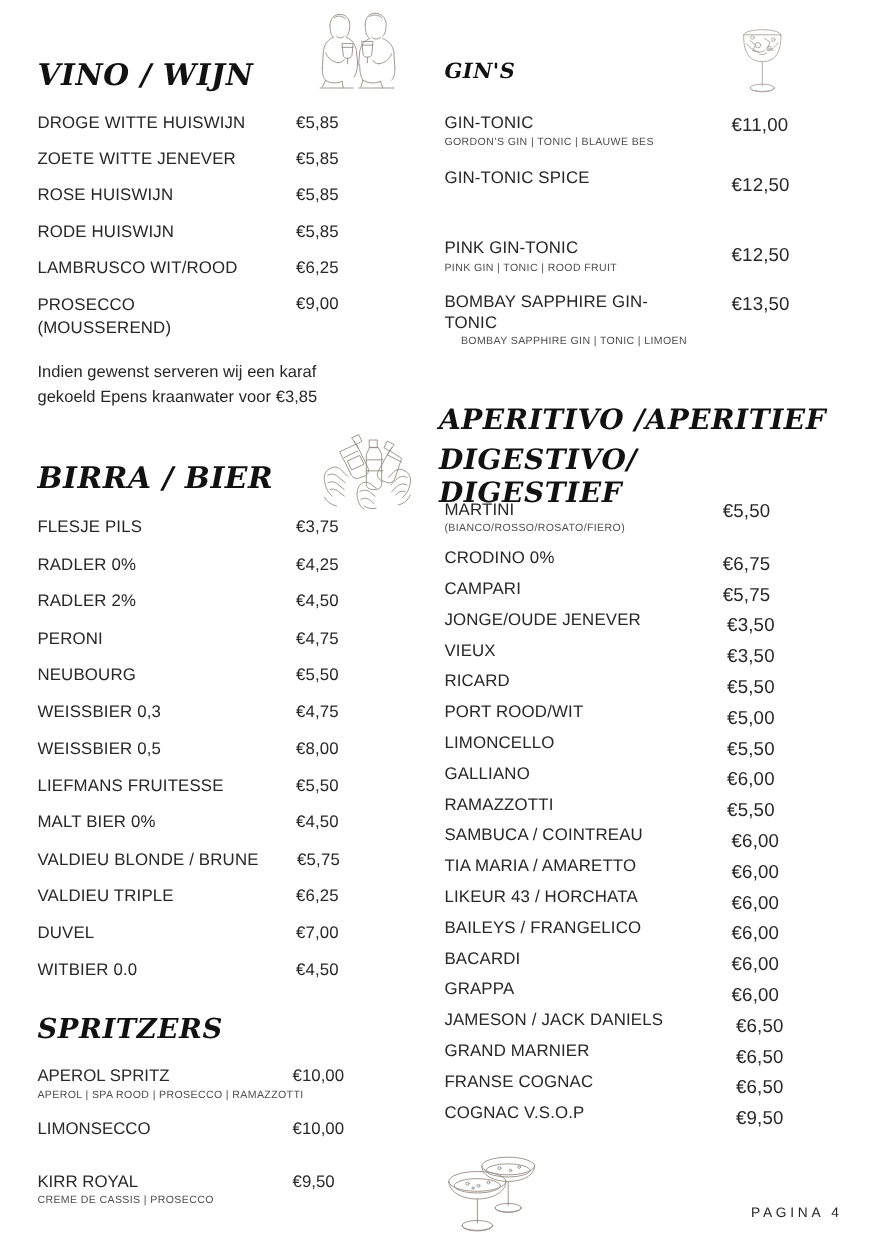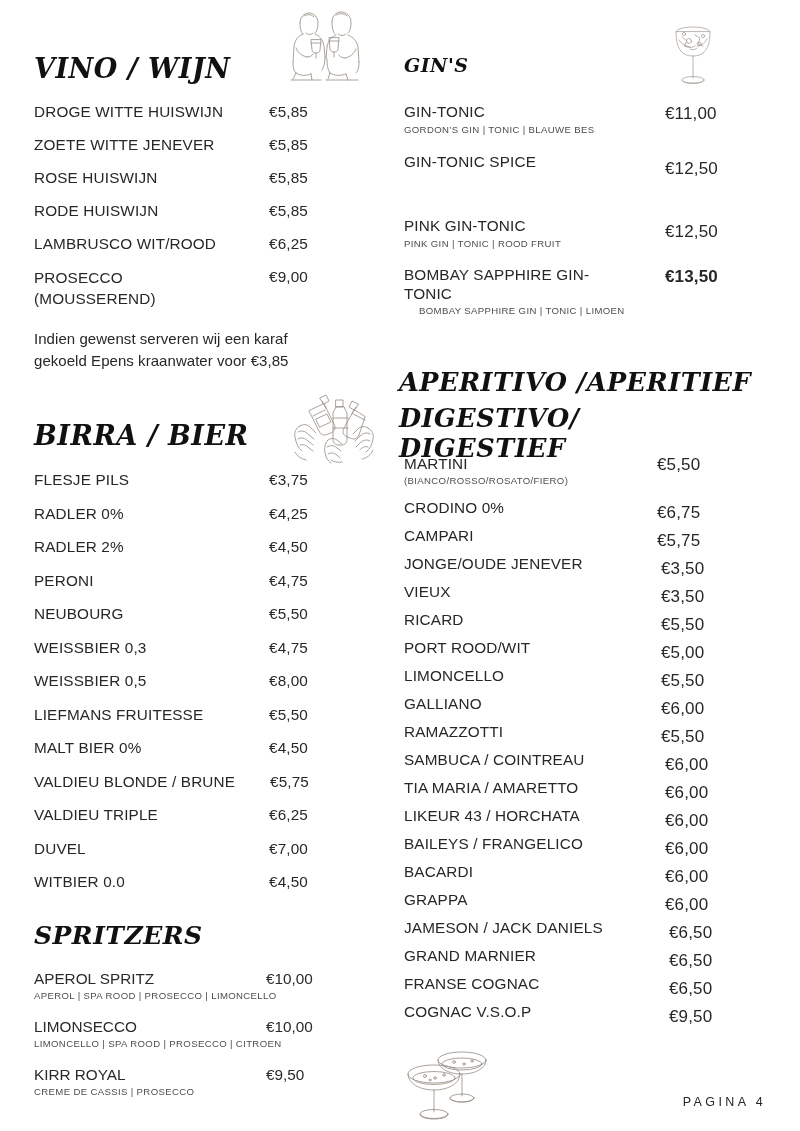--- a/index.html
+++ b/index.html
@@ -230,26 +230,25 @@
     </div>
 
     <div style="position:absolute; left:0; top:922px;">
       <div class="sec-head h-spritz">SPRITZERS</div>
     </div>
 
     <div style="position:absolute; left:0; top:970px; width:340px;">
       <div style="position:absolute; top:0; width:300px;">
         <span class="nm" style="font-size:15.3px;">APEROL SPRITZ</span>
         <span class="pr" style="position:absolute; left:232px; top:0; font-size:15.3px;">€10,00</span>
-        <div class="desc" style="max-width:290px;">APEROL | SPA ROOD | PROSECCO | LIMONCELLO</div>
+        <div class="desc" style="max-width:290px;">APEROL | SPA ROOD | PROSECCO | RAMAZZOTTI</div>
       </div>
       <div style="position:absolute; top:48px; width:300px;">
         <span class="nm" style="font-size:15.3px;">LIMONSECCO</span>
         <span class="pr" style="position:absolute; left:232px; top:0; font-size:15.3px;">€10,00</span>
-        <div class="desc" style="max-width:290px;">LIMONCELLO | SPA ROOD | PROSECCO | CITROEN</div>
       </div>
       <div style="position:absolute; top:96px; width:300px;">
         <span class="nm" style="font-size:15.3px;">KIRR ROYAL</span>
         <span class="pr" style="position:absolute; left:232px; top:0; font-size:15.3px;">€9,50</span>
         <div class="desc" style="max-width:290px;">CREME DE CASSIS | PROSECCO</div>
       </div>
     </div>
 
   </div>
 
@@ -270,21 +269,21 @@
         <span class="pr" style="left:261px; top:6px;">€12,50</span>
       </div>
       <div class="item" style="position:absolute; top:114px;">
         <div class="nm">PINK GIN-TONIC</div>
         <div class="desc">PINK GIN | TONIC | ROOD FRUIT</div>
         <span class="pr" style="left:261px; top:5px;">€12,50</span>
       </div>
       <div class="item" style="position:absolute; top:163px;">
         <div class="nm" style="max-width:215px;">BOMBAY SAPPHIRE GIN-TONIC</div>
         <div class="desc" style="max-width:260px;padding-left:15px;">BOMBAY SAPPHIRE GIN |  TONIC | LIMOEN</div>
-        <span class="pr" style="left:261px; top:1px;font-weight:bold;">€13,50</span>
+        <span class="pr" style="left:261px; top:1px;">€13,50</span>
       </div>
     </div>
 
     <div style="position:absolute; left:-5px; top:368px;">
       <div class="sec-head h-aperi">APERITIVO /APERITIEF</div>
       <div class="sec-head h-aperi" style="margin-top:7px;">DIGESTIVO/ DIGESTIEF</div>
     </div>
 
     <div class="list-right" style="position:absolute; left:0; top:455px; width:350px;">
 

